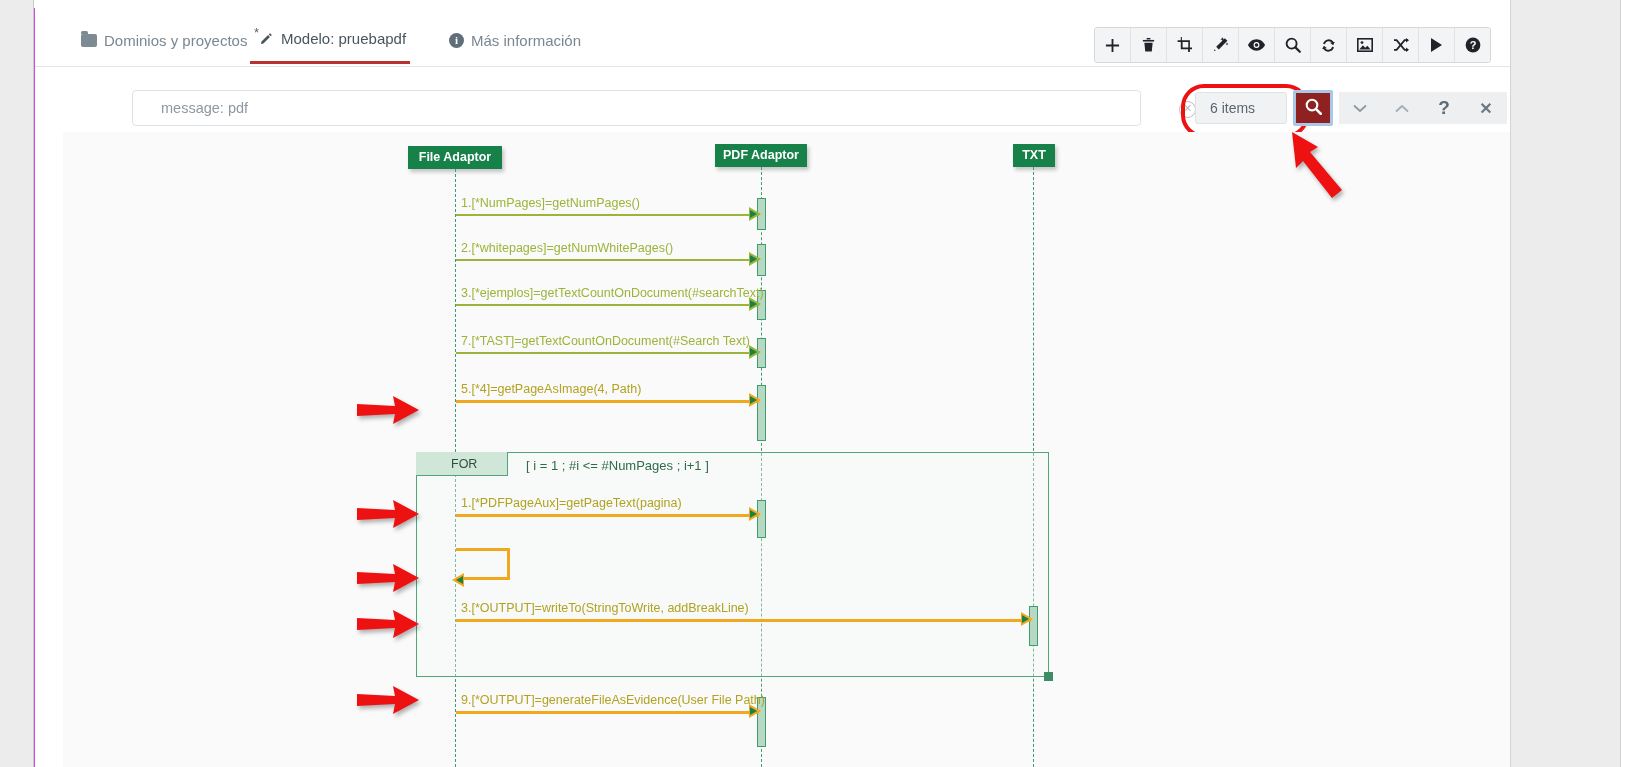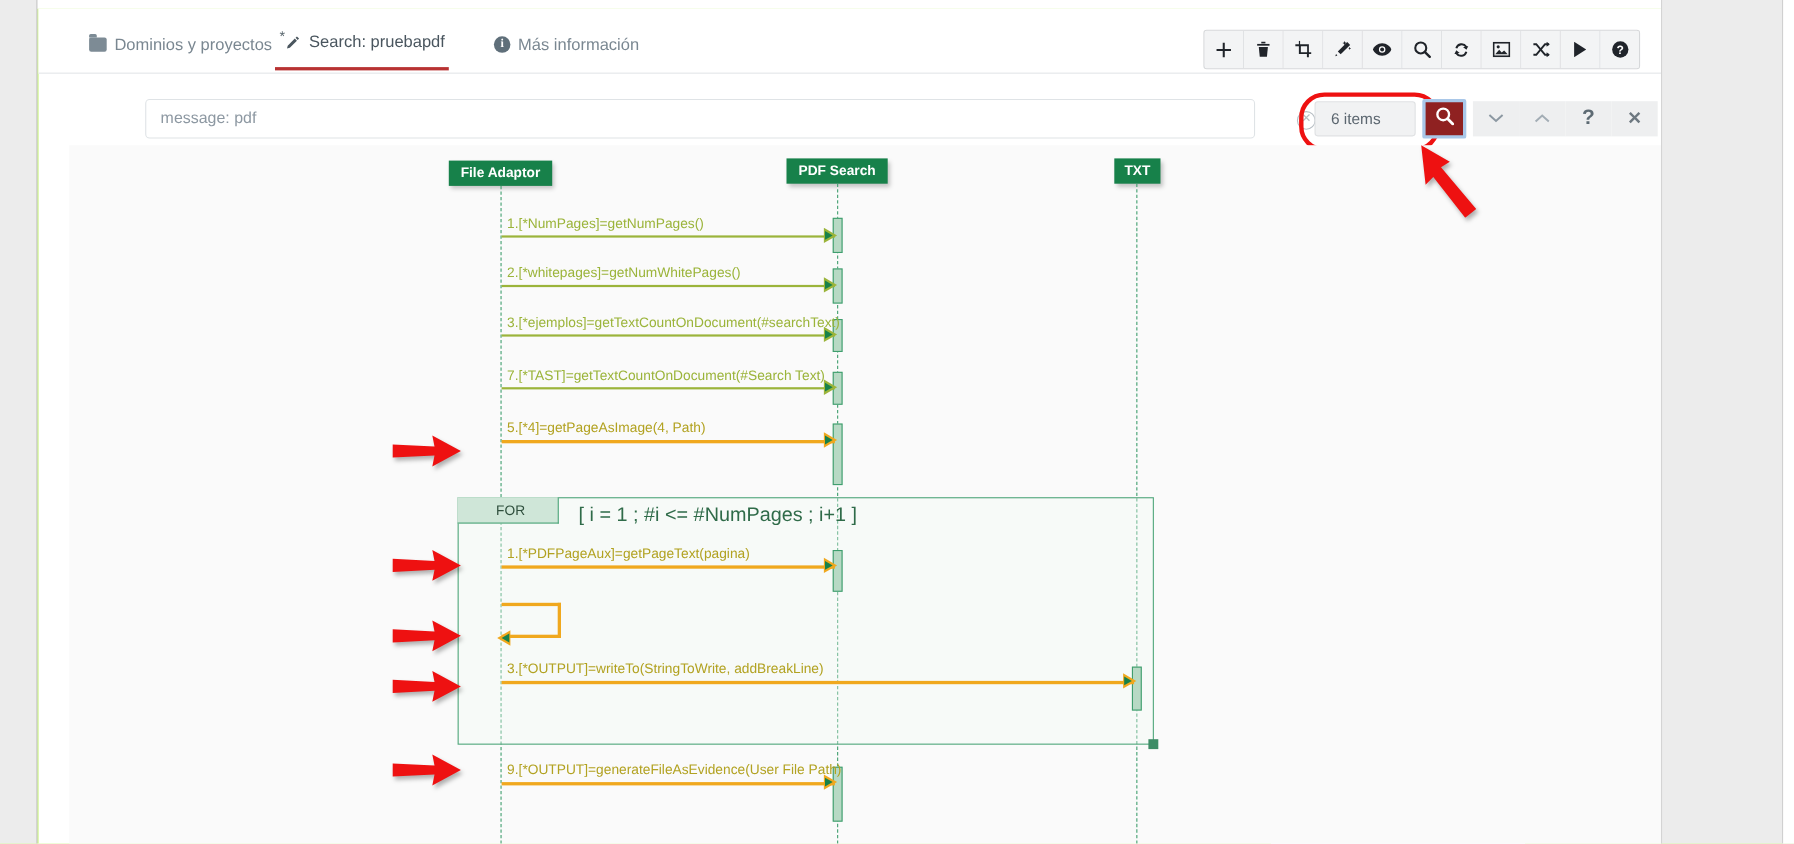--- a/index.html
+++ b/index.html
@@ -12,21 +12,21 @@
     height: 767px;
     overflow: hidden;
     font-family: "Liberation Sans", sans-serif;
     position: relative;
   }
 
   
   #page-root {
     position: absolute;
     inset: 0;
-    background: #bef264;
+    background: #d946ef;
     text-decoration: underline;
   }
   .outer-gutter-left {
     position: absolute;
     left: 0; top: 0;
     width: 33px; height: 767px;
     background: #ececec;
     border-right: 1px solid #c9c9c9;
   }
   .outer-gutter-right {
@@ -162,21 +162,21 @@
   .search-input-box {
     position: absolute;
     left: 35px; top: 6px;
     width: 1009px; height: 36px;
     background: #ffffff;
     border: 1px solid #dfe3e6;
     border-radius: 4px;
     box-sizing: border-box;
     display: flex;
     align-items: center;
-    padding-left: 13px;
+    padding-left: 28px;
     font-size: 14.5px;
     color: #8d98a2;
     cursor: text;
   }
   .clear-circle {
     position: absolute;
     left: 1082px; top: 17px;
     width: 15px; height: 15px;
     border-radius: 50%;
     border: 1.5px solid #b7bec4;
@@ -329,21 +329,21 @@
     border-bottom: 1.4px solid #4fa67b;
     color: #2f4f3d;
     font-size: 12.5px;
     line-height: 24px;
     padding-left: 35px;
     box-sizing: border-box;
     cursor: pointer;
   }
   .frame-guard {
     position: absolute;
-    font-size: 18px;
+    font-size: 13px;
     color: #2f6b49;
     white-space: nowrap;
   }
   .frame-handle {
     position: absolute;
     width: 9px; height: 9px;
     background: #3d8c66;
     cursor: nwse-resize;
   }
 
@@ -374,21 +374,21 @@
         <span class="tab-label">Dominios y proyectos</span>
       </div>
 
       <div class="tab" id="tab-modelo">
         <span class="tab-ico pencil-wrap">
           <span class="pencil-star">*</span>
           <svg class="pencil-ico" viewBox="0 0 16 16">
             <path d="M12.5 1.3l2.2 2.2-1.4 1.4-2.2-2.2zM10.3 3.5l2.2 2.2-7.4 7.4-2.9.7.7-2.9z" fill="#4a565e"></path>
           </svg>
         </span>
-        <span class="tab-label">Search: pruebapdf</span>
+        <span class="tab-label">Modelo: pruebapdf</span>
       </div>
 
       <div class="tab" id="tab-info">
         <span class="tab-ico">
           <span class="info-ico">i</span>
         </span>
         <span class="tab-label">Más información</span>
       </div>
     </div>
 
@@ -544,21 +544,21 @@
         <span>✕</span>
       </div>
     </div>
 
     <div class="canvas">
 
       <div class="lifeline-head" style="left:345px; top:14px; width:94px;">
         <span>File Adaptor</span>
       </div>
       <div class="lifeline-head" style="left:652px; top:12px; width:92px;">
-        <span>PDF Search</span>
+        <span>PDF Adaptor</span>
       </div>
       <div class="lifeline-head" style="left:950px; top:12px; width:42px;">
         <span>TXT</span>
       </div>
 
       <div class="lifeline" style="left:392px; top:37px; height:598px;"></div>
       <div class="lifeline" style="left:698px; top:35px; height:600px;"></div>
       <div class="lifeline" style="left:970px; top:35px; height:600px;"></div>
 
       <div class="frame-box" style="left:353px; top:320px; width:633px; height:225px;"></div>

